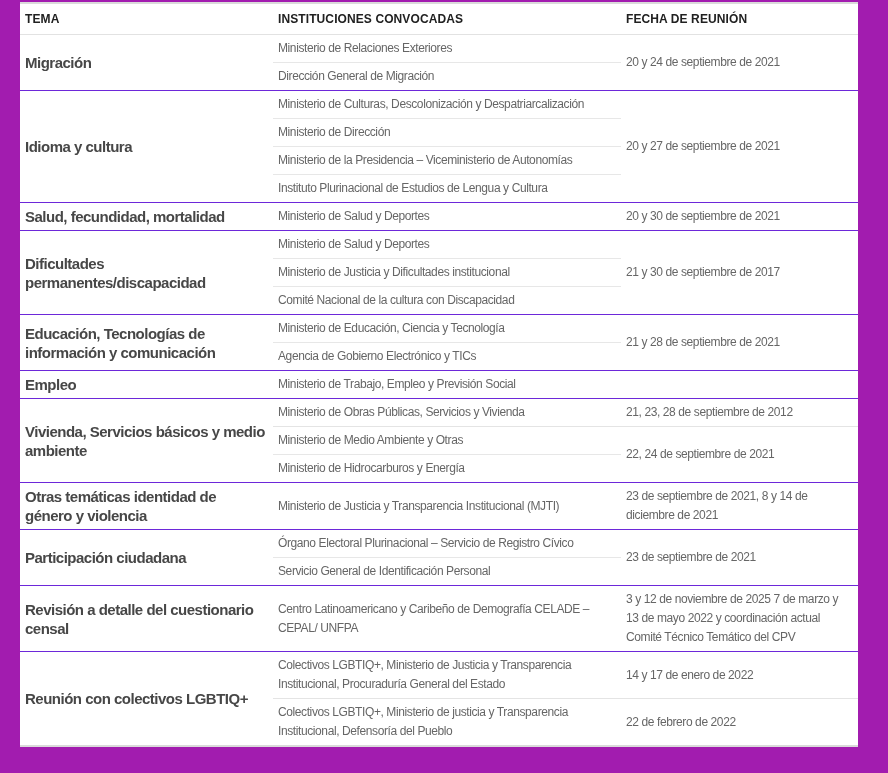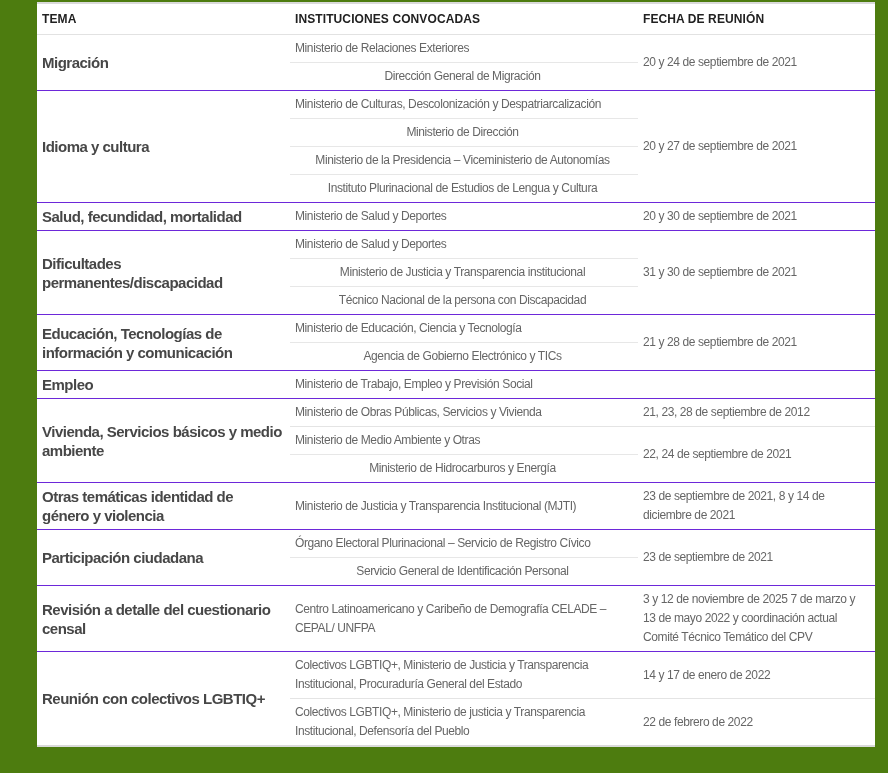--- a/index.html
+++ b/index.html
@@ -8,22 +8,22 @@
     background: #ffffff;
   }
   body {
     font-family: "Liberation Sans", "DejaVu Sans", sans-serif;
     -webkit-font-smoothing: antialiased;
   }
   .page {
     width: 888px;
     height: 773px;
     box-sizing: border-box;
-    padding: 2px 25px 0 37px;
-    background: #4d7c0f;
+    padding: 2px 25px 0 20px;
+    background: #a21caf;
     overflow: hidden;
   }
   table.meetings {
     border-collapse: collapse;
     width: 838px;
     table-layout: fixed;
     border-top: 2px solid #dadada;
     border-bottom: 2px solid #dadada;
     background: #ffffff;
   }
@@ -53,21 +53,21 @@
     word-wrap: break-word;
   }
   td.tema-cell {
     font-size: 15px;
     font-weight: bold;
     color: #474747;
     letter-spacing: -0.5px;
   }
   tr.g-top > td { border-top: 1px solid #6d28d9; }
   tr.s-top > td { border-top: 1px solid #e4e4e4; }
-  tr.i-top > td { border-top: 1px solid #e7e7e7; text-align: center; }
+  tr.i-top > td { border-top: 1px solid #e7e7e7; }
 </style>
 </head>
 <body>
 
 <div class="page">
   <table class="meetings">
     <colgroup>
       <col class="c1">
         <col class="c2">
         <col class="c3">
@@ -103,27 +103,27 @@
           <td class="inst-cell">Instituto Plurinacional de Estudios de Lengua y Cultura</td>
         </tr>
         <tr class="g-top">
           <td class="tema-cell" rowspan="1">Salud, fecundidad, mortalidad</td>
           <td class="inst-cell">Ministerio de Salud y Deportes</td>
           <td class="fecha-cell" rowspan="1">20 y 30 de septiembre de 2021</td>
         </tr>
         <tr class="g-top">
           <td class="tema-cell" rowspan="3">Dificultades permanentes/discapacidad</td>
           <td class="inst-cell">Ministerio de Salud y Deportes</td>
-          <td class="fecha-cell" rowspan="3">31 y 30 de septiembre de 2021</td>
+          <td class="fecha-cell" rowspan="3">21 y 30 de septiembre de 2017</td>
         </tr>
         <tr class="i-top">
-          <td class="inst-cell">Ministerio de Justicia y Transparencia institucional</td>
+          <td class="inst-cell">Ministerio de Justicia y Dificultades institucional</td>
         </tr>
         <tr class="i-top">
-          <td class="inst-cell">Técnico Nacional de la persona con Discapacidad</td>
+          <td class="inst-cell">Comité Nacional de la cultura con Discapacidad</td>
         </tr>
         <tr class="g-top">
           <td class="tema-cell" rowspan="2">Educación, Tecnologías de información y comunicación</td>
           <td class="inst-cell">Ministerio de Educación, Ciencia y Tecnología</td>
           <td class="fecha-cell" rowspan="2">21 y 28 de septiembre de 2021</td>
         </tr>
         <tr class="i-top">
           <td class="inst-cell">Agencia de Gobierno Electrónico y TICs</td>
         </tr>
         <tr class="g-top">

